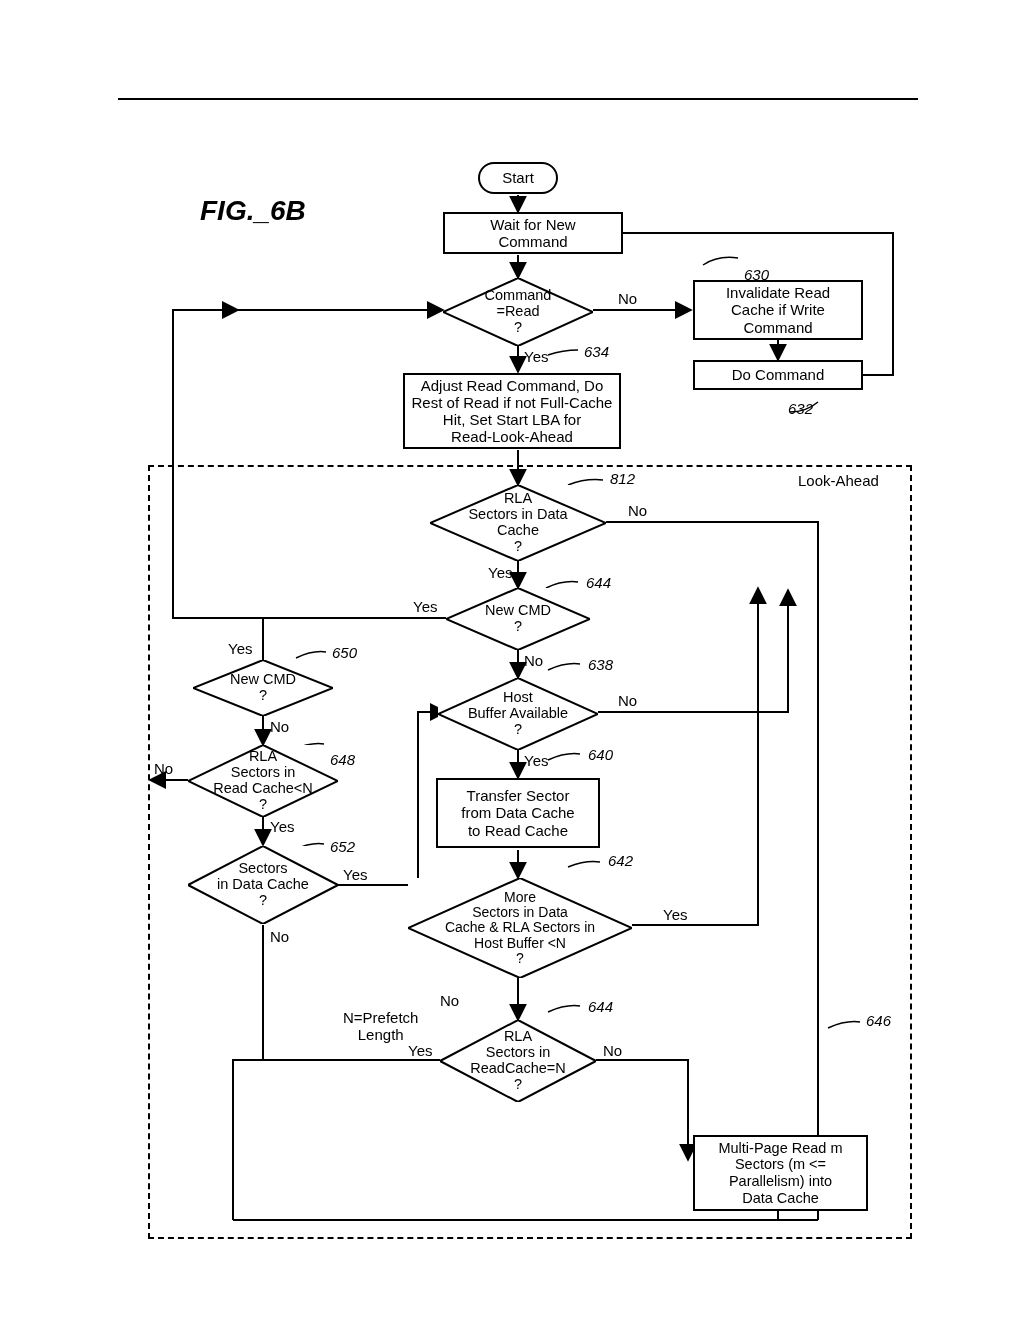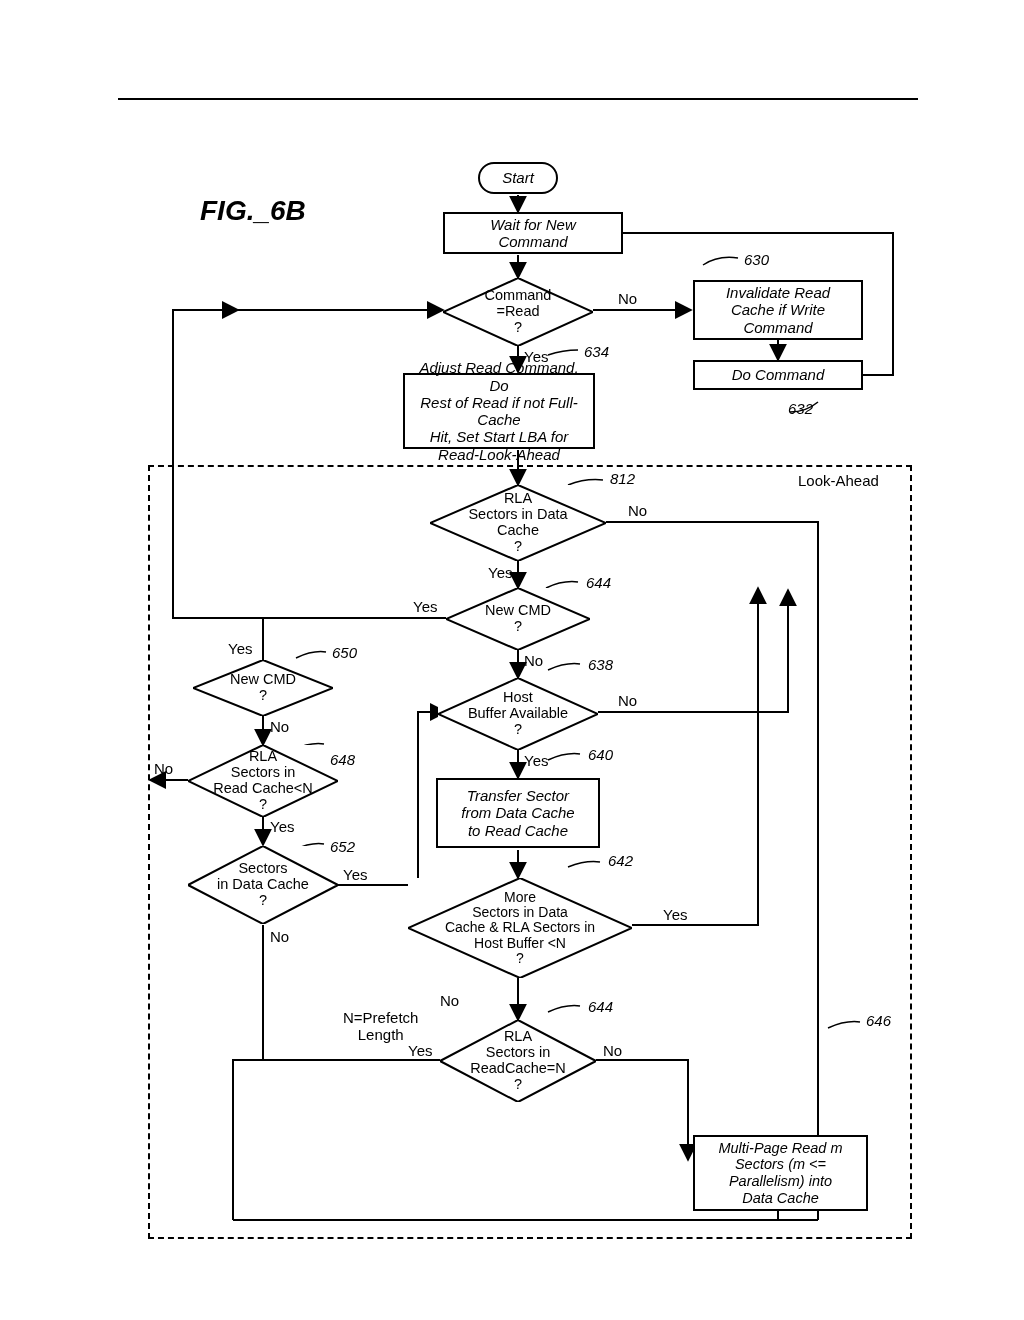--- a/index.html
+++ b/index.html
@@ -51,21 +51,20 @@
     border: 2px solid #000;
     background: #fff;
     display: flex;
     align-items: center;
     justify-content: center;
     text-align: center;
     font-size: 15px;
     line-height: 1.15;
     padding: 6px 4px;
     box-sizing: border-box;
-    font-style: italic;
   }
   .pill {
     border-radius: 20px;
   }
   .diamond {
     position: absolute;
     background: #fff;
   }
   .diamond svg { position: absolute; left:0; top:0; }
   .diamond .dtxt {
@@ -220,21 +219,21 @@
     <div class="box" style="left:575px; top:130px; width:170px; height:60px; white-space:pre-line;">
       <span>Invalidate Read
 Cache if Write
 Command</span>
     </div>
 
     <div class="box" style="left:575px; top:210px; width:170px; height:30px;">
       <span>Do Command</span>
     </div>
 
-    <div class="box" style="left:285px; top:223px; width:192px; height:76px; white-space:pre-line;">
+    <div class="box" style="left:285px; top:223px; width:218px; height:76px; white-space:pre-line;">
       <span>Adjust Read Command, Do
 Rest of Read if not Full-Cache
 Hit, Set Start LBA for
 Read-Look-Ahead</span>
     </div>
 
     <div class="lbl" style="left:680px; top:322px;">
       <span>Look-Ahead</span>
     </div>
 
@@ -367,21 +366,21 @@
 
     <div class="lbl" style="left:110px; top:490px;"><span>Yes</span></div>
     <div class="lbl" style="left:152px; top:568px;"><span>No</span></div>
 
     <div class="lbl" style="left:36px; top:610px;"><span>No</span></div>
     <div class="lbl" style="left:152px; top:668px;"><span>Yes</span></div>
 
     <div class="lbl" style="left:225px; top:716px;"><span>Yes</span></div>
     <div class="lbl" style="left:152px; top:778px;"><span>No</span></div>
 
-    <div class="reflbl" style="left:626px; top:101px;"><span>630</span></div>
+    <div class="reflbl" style="left:626px; top:116px;"><span>630</span></div>
     <div class="reflbl" style="left:670px; top:250px;"><span>632</span></div>
     <div class="reflbl" style="left:466px; top:193px;"><span>634</span></div>
     <div class="reflbl" style="left:492px; top:320px;"><span>812</span></div>
     <div class="reflbl" style="left:468px; top:424px;"><span>644</span></div>
     <div class="reflbl" style="left:470px; top:506px;"><span>638</span></div>
     <div class="reflbl" style="left:470px; top:596px;"><span>640</span></div>
     <div class="reflbl" style="left:490px; top:702px;"><span>642</span></div>
     <div class="reflbl" style="left:470px; top:848px;"><span>644</span></div>
     <div class="reflbl" style="left:748px; top:862px;"><span>646</span></div>
     <div class="reflbl" style="left:214px; top:494px;"><span>650</span></div>

